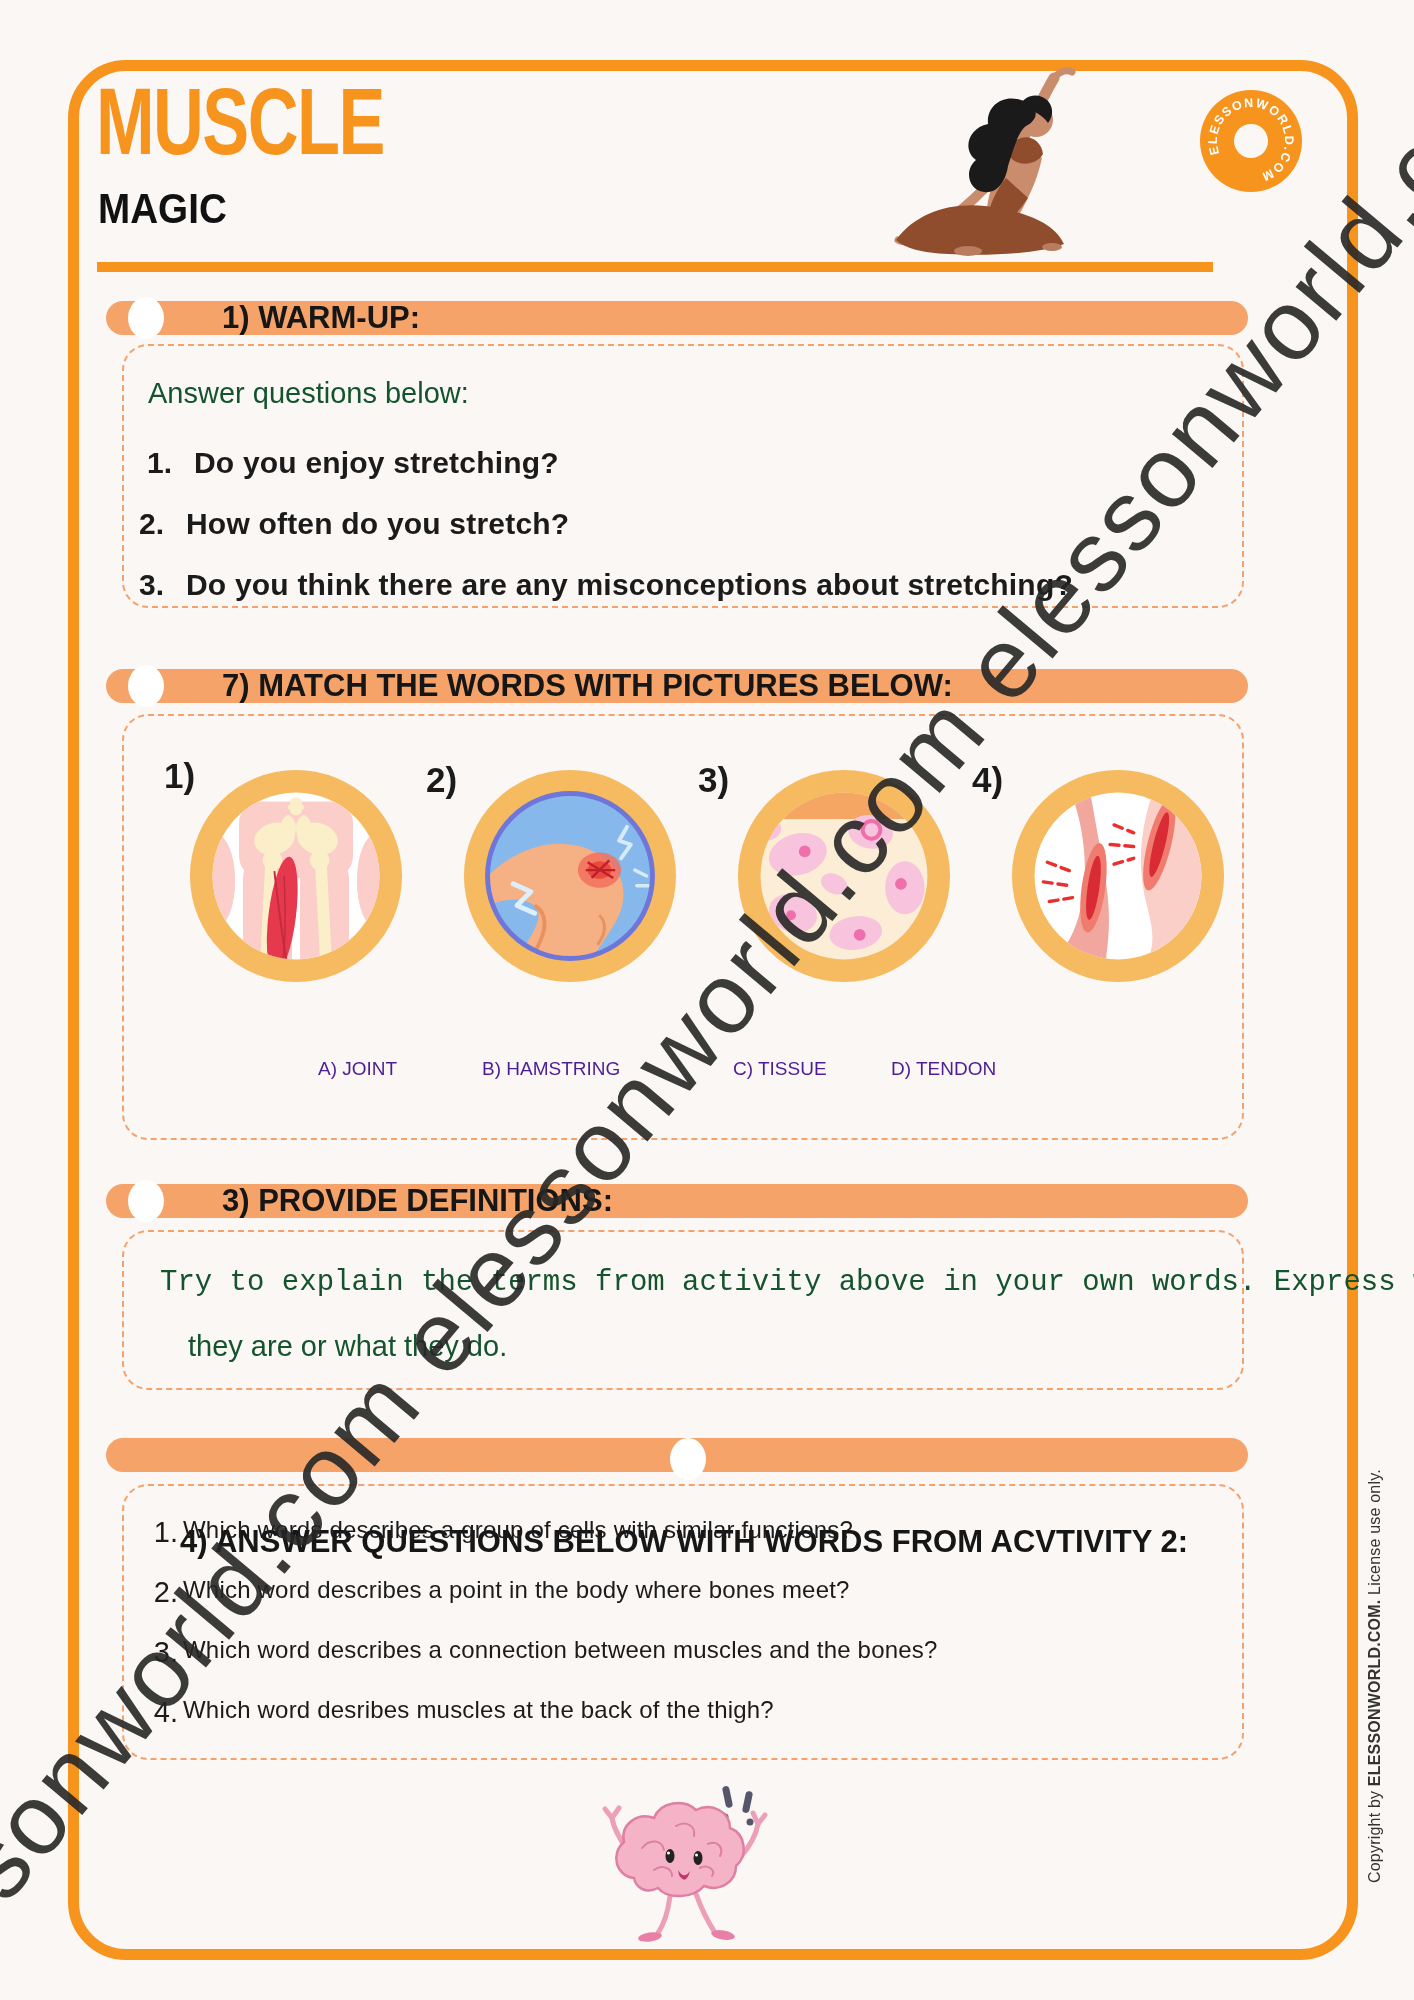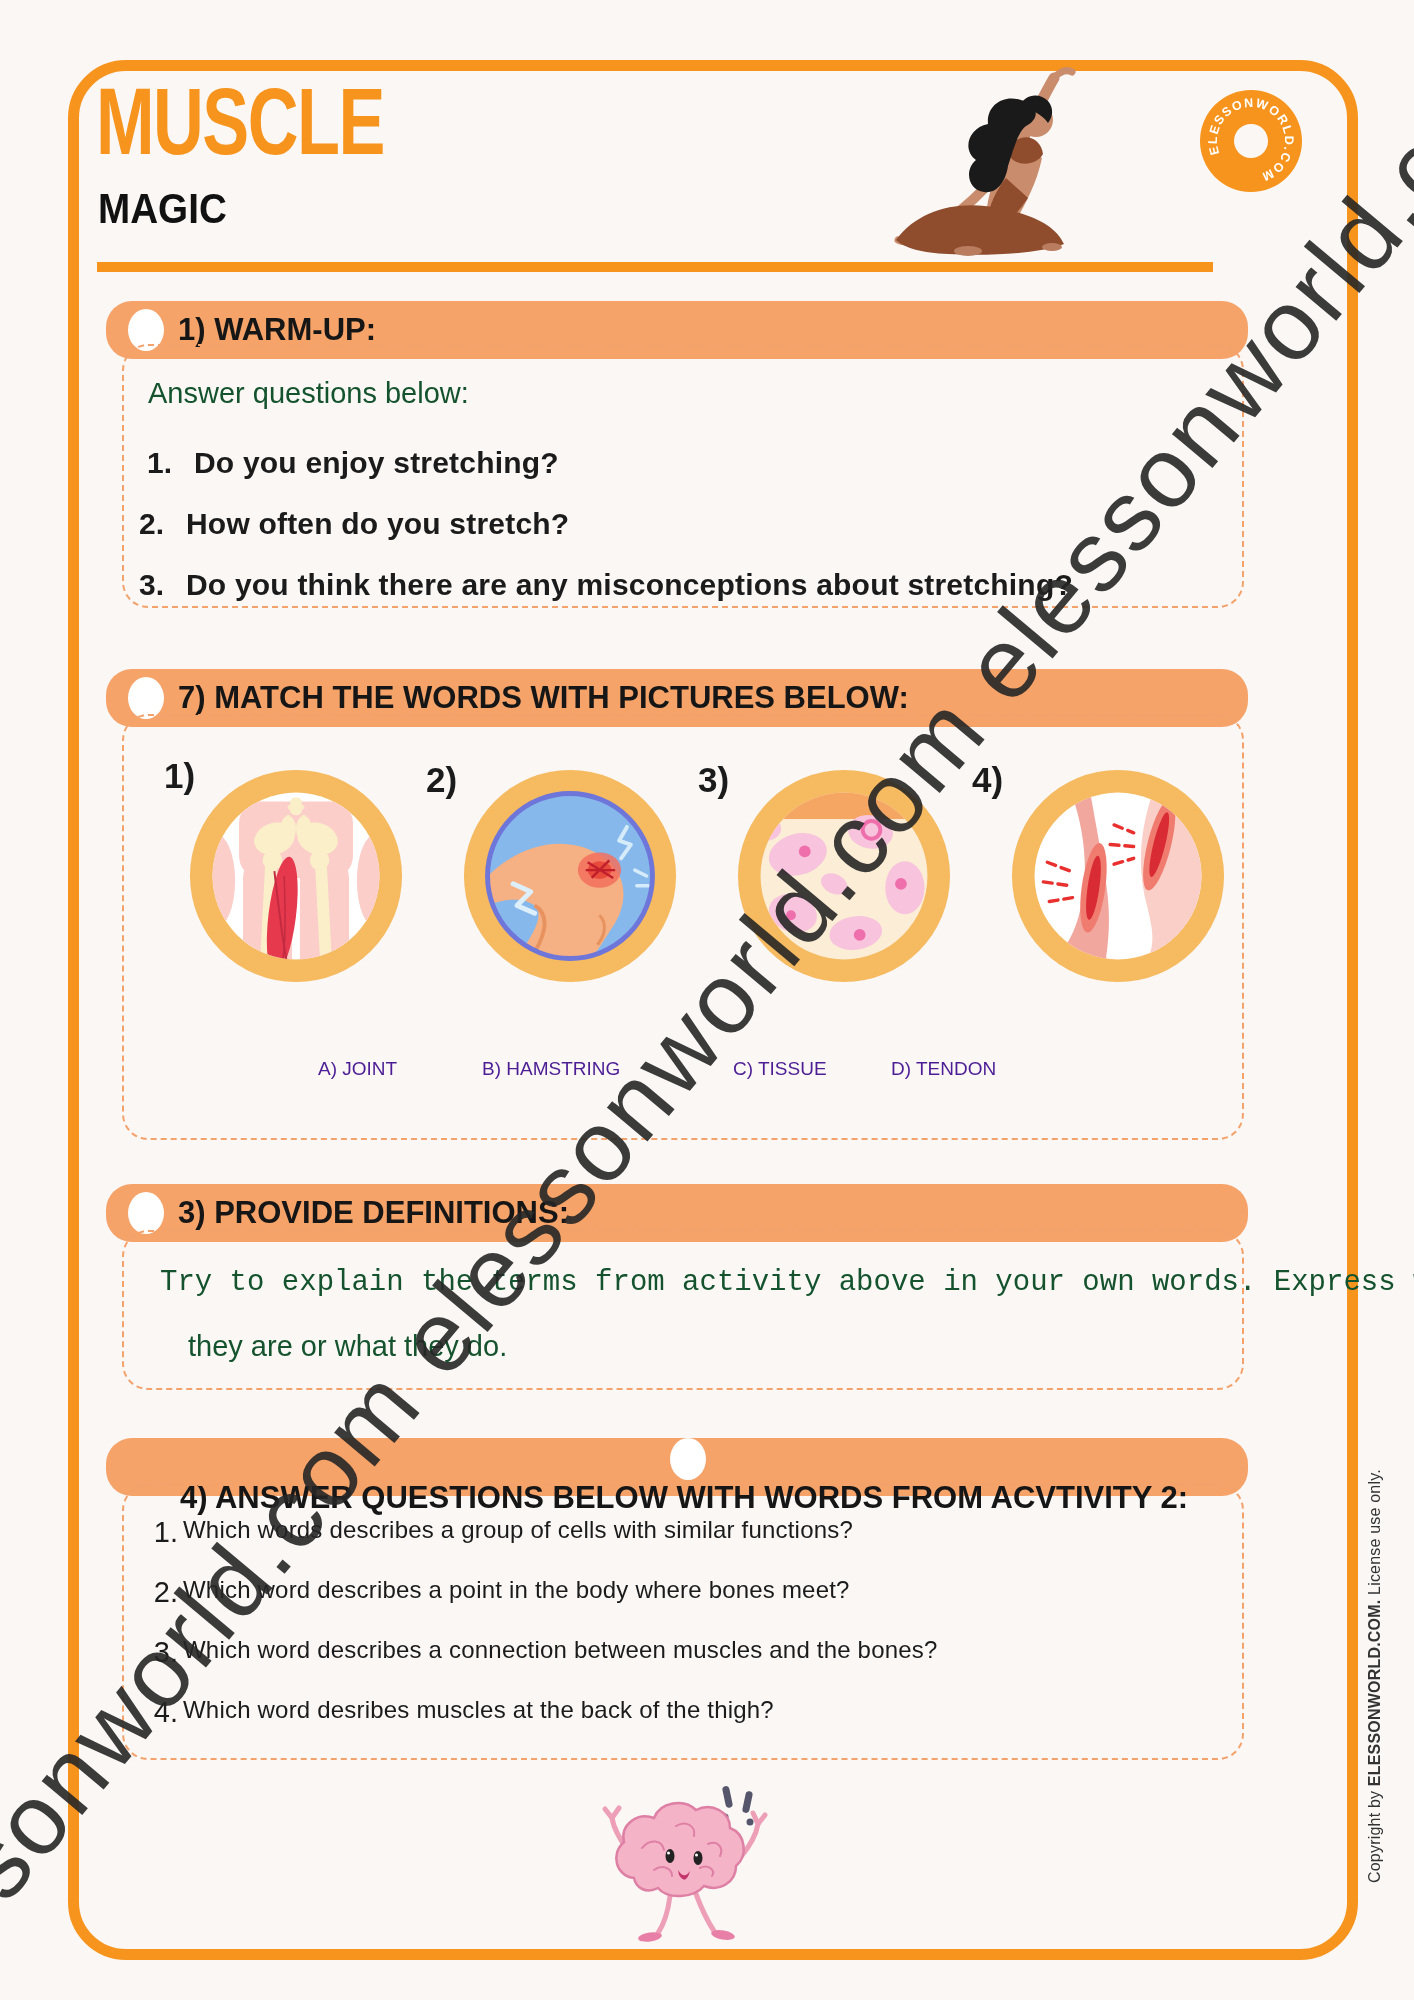--- a/index.html
+++ b/index.html
@@ -17,21 +17,21 @@
     font-family:"Liberation Sans","DejaVu Sans",sans-serif;
   }
   .abs{position:absolute;}
   
   .frame{left:68px;top:60px;width:1290px;height:1900px;border:11px solid var(--accent);border-radius:58px;}
   
   .title{left:96px;top:74px;font-size:95px;font-weight:800;color:var(--accent);line-height:1;letter-spacing:-2px;transform:scaleX(.74);transform-origin:left top;white-space:nowrap;}
   .subtitle{left:98px;top:188px;font-size:42px;font-weight:800;color:#111;line-height:1;letter-spacing:0;transform:scaleX(.92);transform-origin:left top;}
   .rule{left:97px;top:262px;width:1116px;height:10px;background:var(--accent);}
   
-  .banner{left:106px;width:1142px;height:58px;background:var(--banner);border-radius:26px;display:flex;align-items:center;}
+  .banner{left:106px;width:1142px;height:34px;background:var(--banner);border-radius:26px;display:flex;align-items:center;gap:44px;}
   .banner .dot{width:36px;height:42px;background:#fff;border-radius:50%;margin-left:22px;flex:0 0 auto;}
   .banner .btxt{margin-left:14px;font-size:31px;font-weight:800;color:#161616;letter-spacing:0;white-space:nowrap;}
   
   .dbox{left:122px;width:1122px;border:2px dashed var(--dash);border-radius:26px;}
   
   .t{font-size:29px;color:#14532d;white-space:nowrap;}
   .qrow{display:flex;white-space:nowrap;}
   .qrow .num{font-weight:800;font-size:30px;width:40px;text-align:right;}
   .qrow .qq{font-weight:800;font-size:30px;margin-left:22px;letter-spacing:.2px;}
   .qrow4 .num{font-weight:400;font-size:29px;width:40px;text-align:right;}

